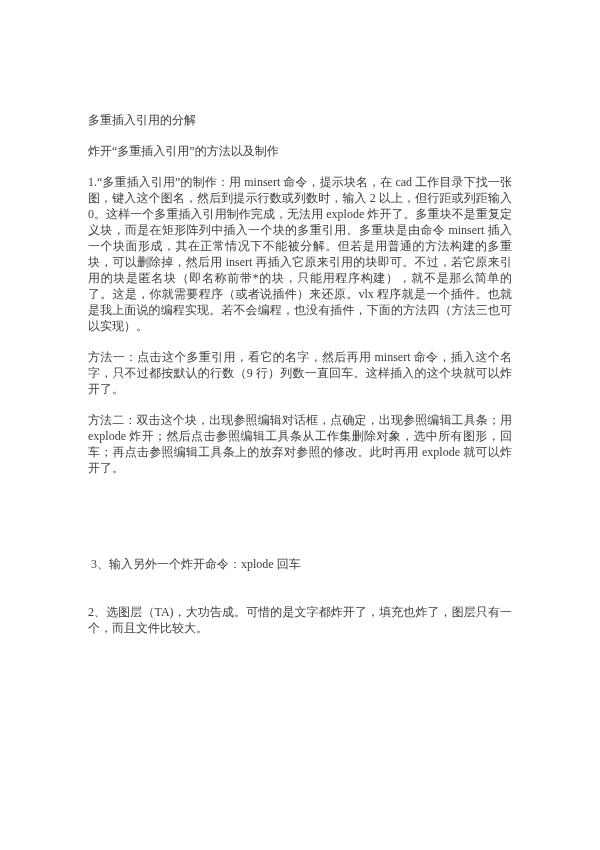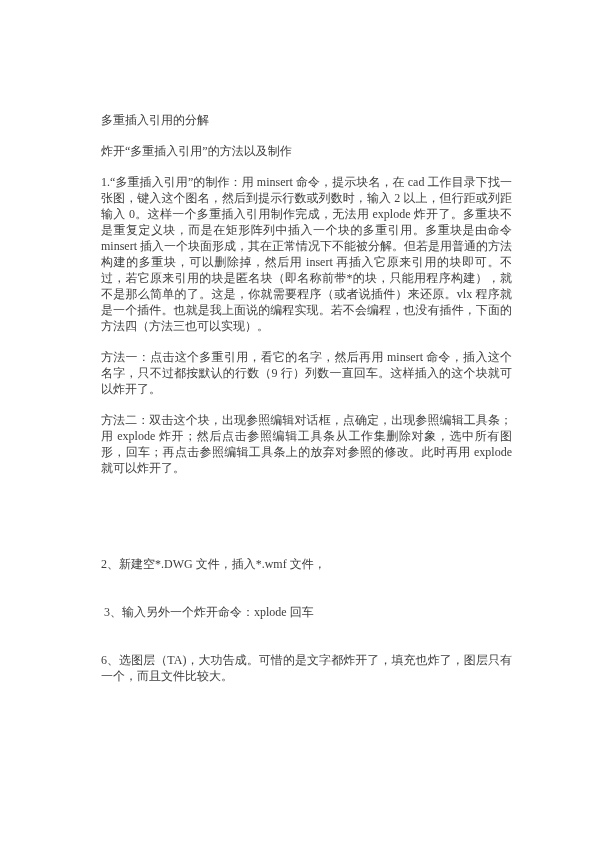--- a/index.html
+++ b/index.html
@@ -25,21 +25,21 @@
     background:var(--page-bg);
   }
   .doc{
     width:424px;
     font-size:12px;
     line-height:16px;
     color:var(--text-color);
     text-align:justify;
   }
   .block{
-    margin:15px 0 0 13px;
+    margin:15px 0 0 0;
     white-space:pre-wrap;
     word-break:break-word;
   }
   .block.first{
     margin-top:0;
   }
   .block.gap-large{
     margin-top:48px;
   }
   .line{
@@ -57,19 +57,18 @@
     <p class="block">炸开“多重插入引用”的方法以及制作</p>
 
     <p class="block">1.“多重插入引用”的制作：用 minsert 命令，提示块名，在 cad 工作目录下找一张图，键入这个图名，然后到提示行数或列数时，输入 2 以上，但行距或列距输入 0。这样一个多重插入引用制作完成，无法用 explode 炸开了。多重块不是重复定义块，而是在矩形阵列中插入一个块的多重引用。多重块是由命令 minsert 插入一个块面形成，其在正常情况下不能被分解。但若是用普通的方法构建的多重块，可以删除掉，然后用 insert 再插入它原来引用的块即可。不过，若它原来引用的块是匿名块（即名称前带*的块，只能用程序构建），就不是那么简单的了。这是，你就需要程序（或者说插件）来还原。vlx 程序就是一个插件。也就是我上面说的编程实现。若不会编程，也没有插件，下面的方法四（方法三也可以实现）。</p>
 
 
     <p class="block">方法一：点击这个多重引用，看它的名字，然后再用 minsert 命令，插入这个名字，只不过都按默认的行数（9 行）列数一直回车。这样插入的这个块就可以炸开了。</p>
 
     <p class="block">方法二：双击这个块，出现参照编辑对话框，点确定，出现参照编辑工具条；用 explode 炸开；然后点击参照编辑工具条从工作集删除对象，选中所有图形，回车；再点击参照编辑工具条上的放弃对参照的修改。此时再用 explode 就可以炸开了。</p>
 
     <div class="block gap-large">
-      <div class="line">2、新建空*.DWG 文件，插入*.wmf 文件，</div>
       <div class="line"> 3、输入另外一个炸开命令：xplode 回车</div>
-      <div class="line">6、选图层（TA)，大功告成。可惜的是文字都炸开了，填充也炸了，图层只有一个，而且文件比较大。</div>
+      <div class="line">2、选图层（TA)，大功告成。可惜的是文字都炸开了，填充也炸了，图层只有一个，而且文件比较大。</div>
     </div>
 
   </div>
 </div>
 
 </body></html>

